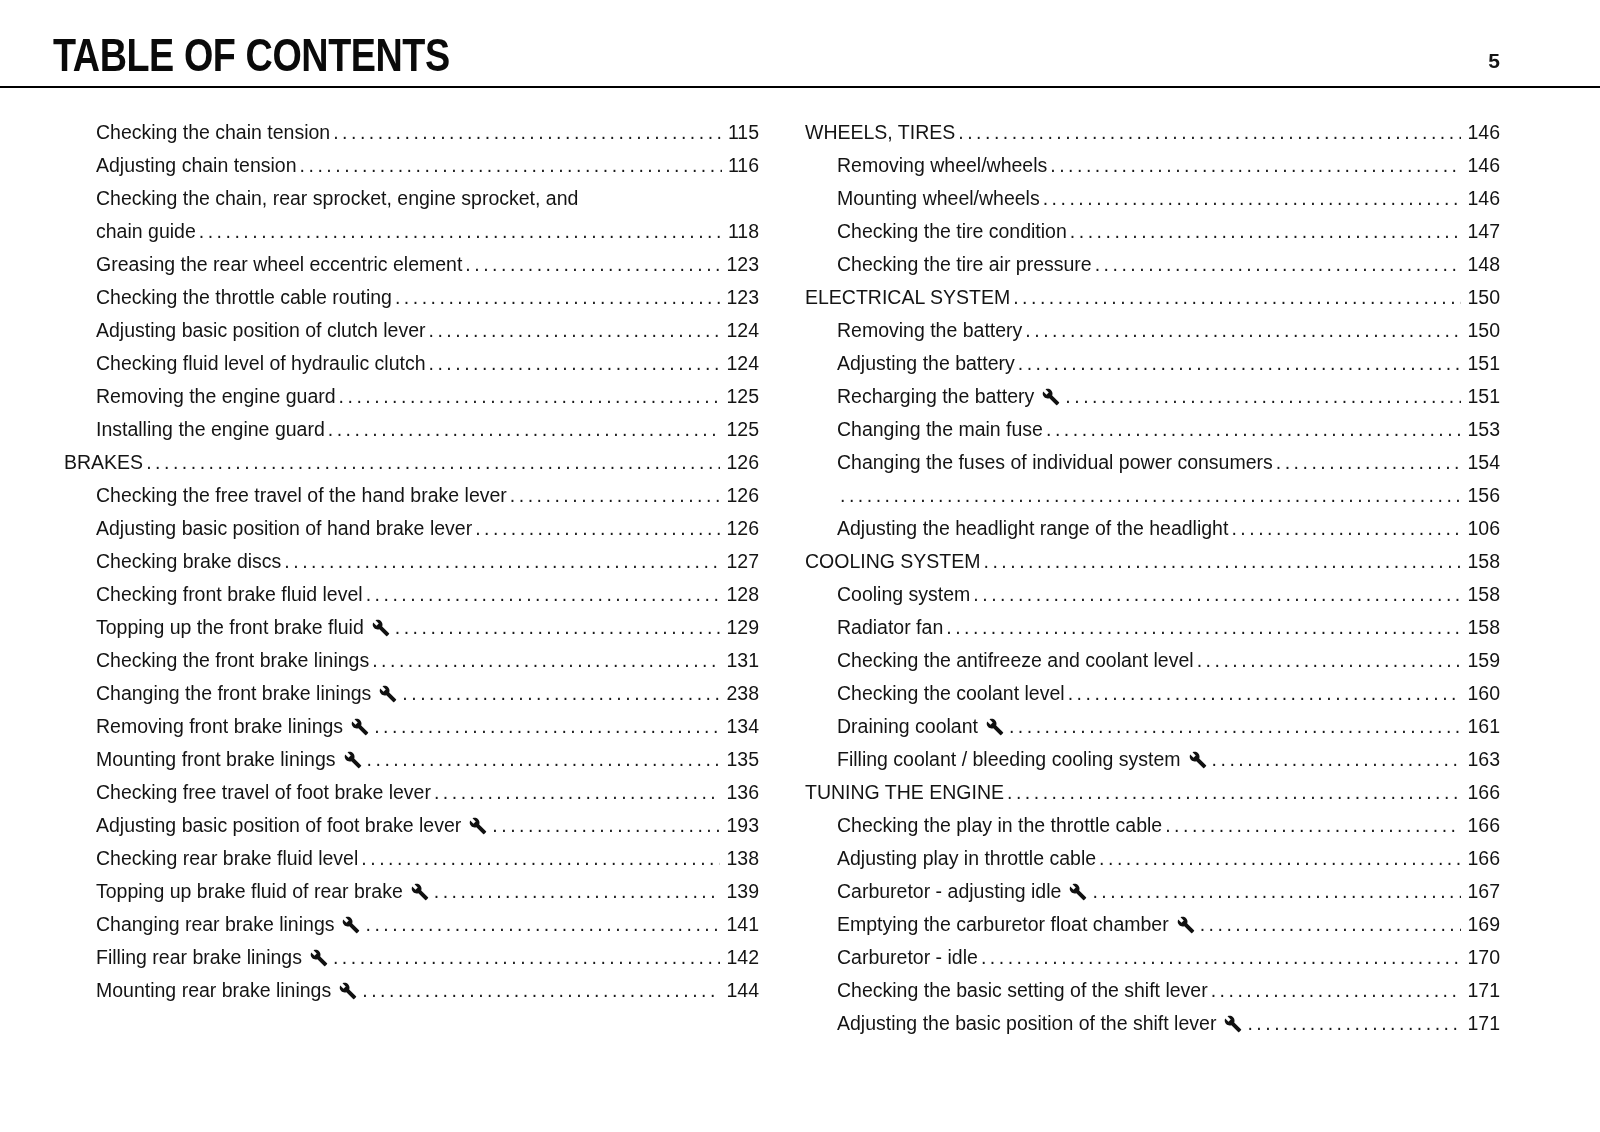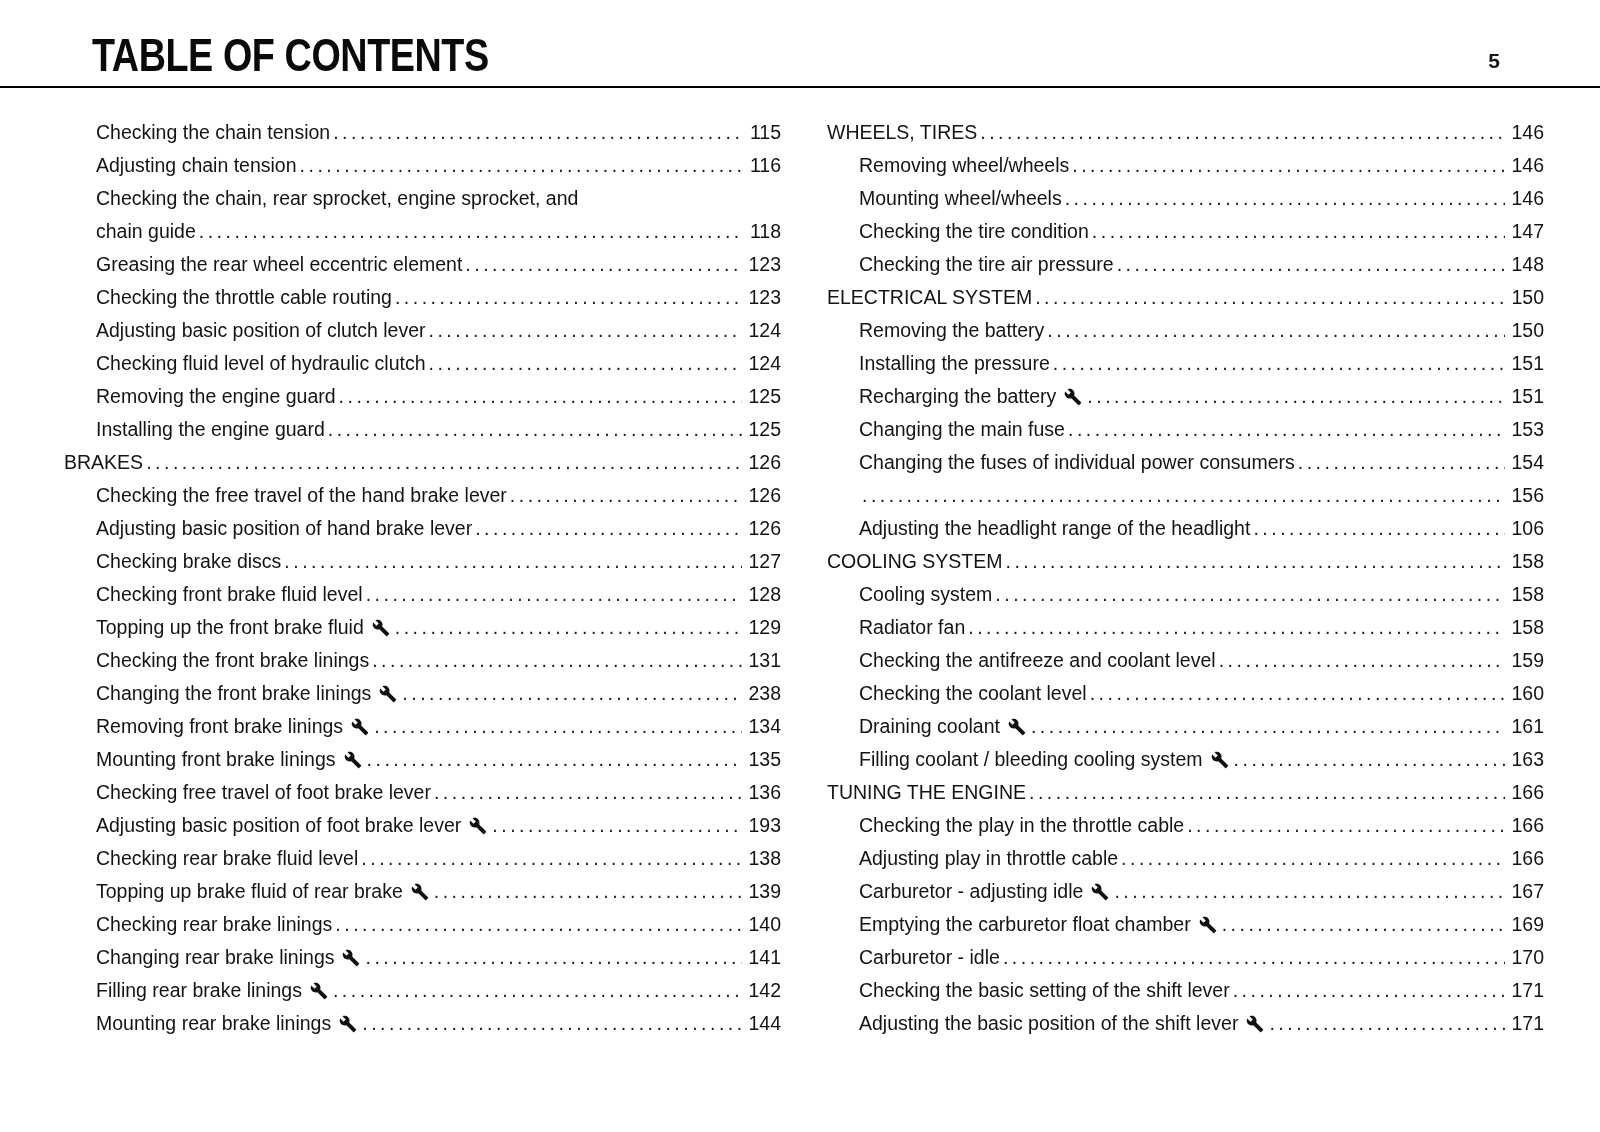--- a/index.html
+++ b/index.html
@@ -10,21 +10,21 @@
     background: #ffffff;
     color: #141414;
     font-family: "Liberation Sans", sans-serif;
     overflow: hidden;
   }
   .header {
     display: flex;
     justify-content: space-between;
     align-items: flex-end;
     border-bottom: 2px solid #000;
-    padding: 32px 100px 4px 92px;
+    padding: 32px 100px 4px 53px;
   }
   .header h1 {
     margin: 0;
     font-size: 46px;
     line-height: 1;
     font-weight: bold;
     letter-spacing: -0.5px;
     transform: scaleX(0.82);
     transform-origin: 0 100%;
     padding-bottom: 4px;
@@ -32,21 +32,21 @@
     white-space: nowrap;
   }
   .pageno {
     font-size: 21px;
     font-weight: bold;
     padding-bottom: 9px;
   }
   .main {
     display: flex;
     gap: 46px;
-    padding: 28px 56px 0 64px;
+    padding: 28px 100px 0 64px;
   }
   .col { flex: 1; min-width: 0; }
   .entry-block {
     font-size: 19.5px;
     line-height: 33px;
     color: #141414;
   }
   .level-1 .entry-row, .level-1 .entry-line1 { padding-left: 32px; }
   .entry-line1 { white-space: nowrap; }
   .entry-row {
@@ -260,27 +260,20 @@
             <span class="entry-text">Topping up brake fluid of rear brake</span>
             <svg viewBox="0 0 24 24" class="wrench">
               <path d="M22.7 19l-9.1-9.1c.9-2.3.4-5-1.5-6.9-2-2-5-2.4-7.4-1.3L9 6 6 9 1.6 4.7C.4 7.1.9 10.1 2.9 12.1c1.9 1.9 4.6 2.4 6.9 1.5l9.1 9.1c.4.4 1 .4 1.4 0l2.3-2.3c.5-.4.5-1.1.1-1.4z"></path>
             </svg>
             <span class="dots"></span>
             <span class="pagenum">139</span>
           </div>
         </div>
         <div class="entry-block level-1">
           <div class="entry-row">
-            <span class="entry-text">Checking rear brake linings</span>
-            <span class="dots"></span>
-            <span class="pagenum">140</span>
-          </div>
-        </div>
-        <div class="entry-block level-1">
-          <div class="entry-row">
             <span class="entry-text">Changing rear brake linings</span>
             <svg viewBox="0 0 24 24" class="wrench">
               <path d="M22.7 19l-9.1-9.1c.9-2.3.4-5-1.5-6.9-2-2-5-2.4-7.4-1.3L9 6 6 9 1.6 4.7C.4 7.1.9 10.1 2.9 12.1c1.9 1.9 4.6 2.4 6.9 1.5l9.1 9.1c.4.4 1 .4 1.4 0l2.3-2.3c.5-.4.5-1.1.1-1.4z"></path>
             </svg>
             <span class="dots"></span>
             <span class="pagenum">141</span>
           </div>
         </div>
         <div class="entry-block level-1">
           <div class="entry-row">
@@ -348,21 +341,21 @@
         </div>
         <div class="entry-block level-1">
           <div class="entry-row">
             <span class="entry-text">Removing the battery</span>
             <span class="dots"></span>
             <span class="pagenum">150</span>
           </div>
         </div>
         <div class="entry-block level-1">
           <div class="entry-row">
-            <span class="entry-text">Installing the pressure</span>
+            <span class="entry-text">Adjusting the battery</span>
             <span class="dots"></span>
             <span class="pagenum">151</span>
           </div>
         </div>
         <div class="entry-block level-1">
           <div class="entry-row">
             <span class="entry-text">Recharging the battery</span>
             <svg viewBox="0 0 24 24" class="wrench">
               <path d="M22.7 19l-9.1-9.1c.9-2.3.4-5-1.5-6.9-2-2-5-2.4-7.4-1.3L9 6 6 9 1.6 4.7C.4 7.1.9 10.1 2.9 12.1c1.9 1.9 4.6 2.4 6.9 1.5l9.1 9.1c.4.4 1 .4 1.4 0l2.3-2.3c.5-.4.5-1.1.1-1.4z"></path>
             </svg>

